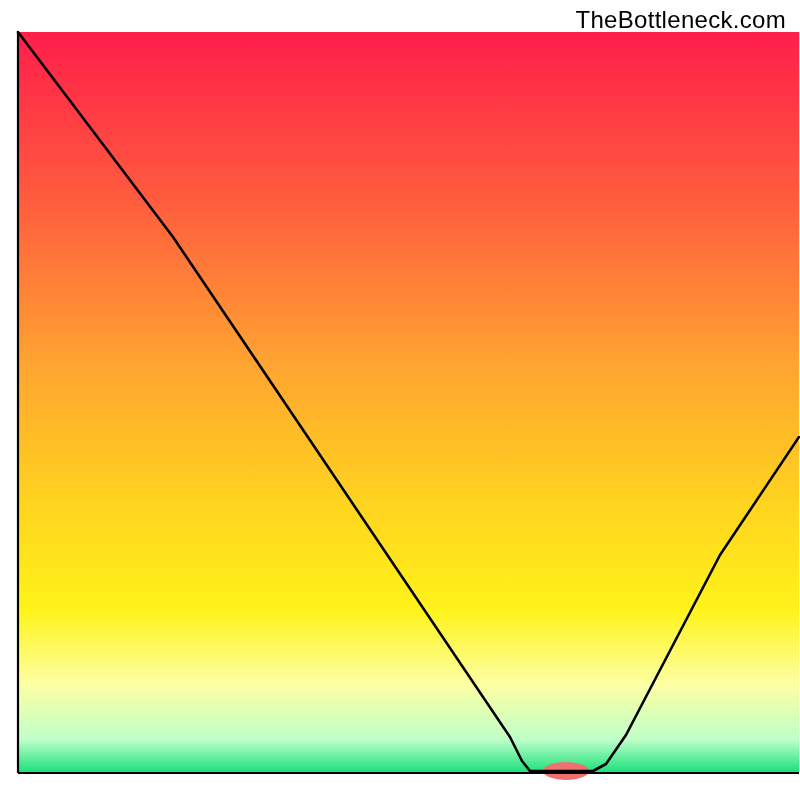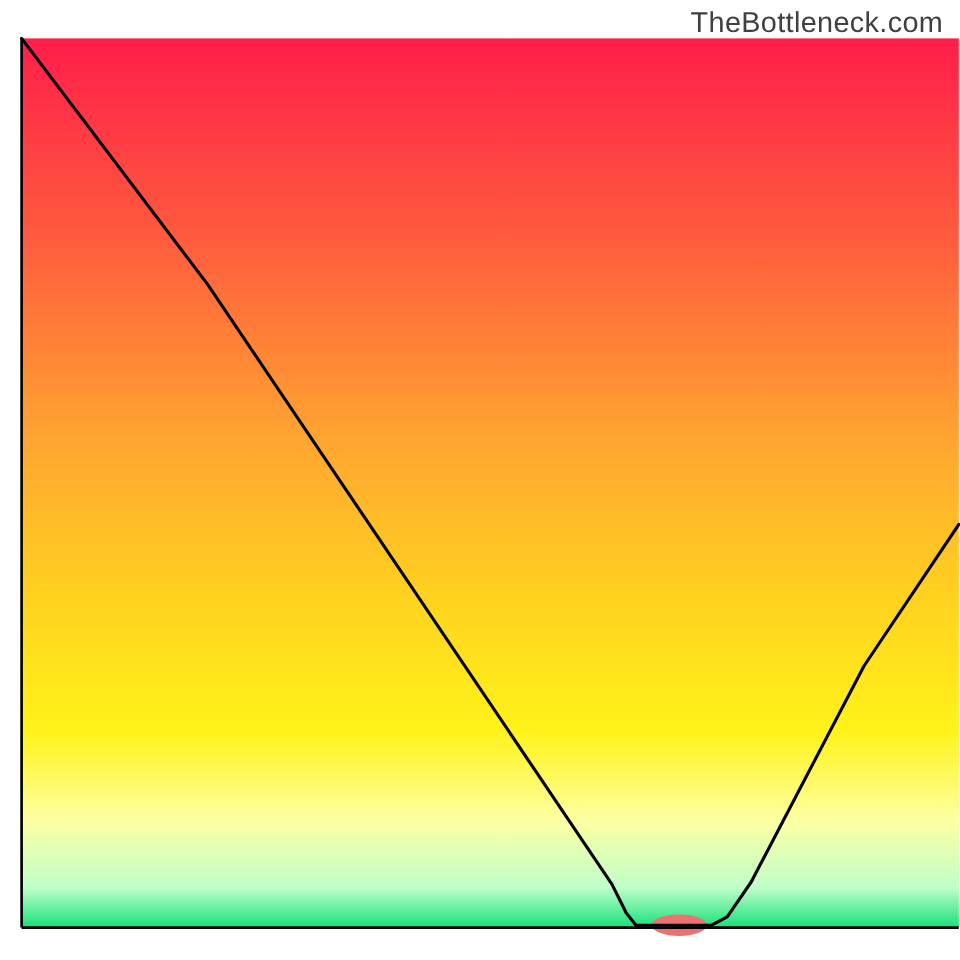--- a/index.html
+++ b/index.html
@@ -13,21 +13,21 @@
   }
   .stage {
     position: relative;
     width: 800px;
     height: 800px;
   }
   .watermark {
     position: absolute;
     top: 6px;
     right: 14px;
-    color: #404040;
+    color: #000000;
     font-size: 24px;
     font-weight: 500;
     letter-spacing: 0.3px;
     z-index: 10;
   }
   svg {
     position: absolute;
     left: 0;
     top: 0;
     display: block;

